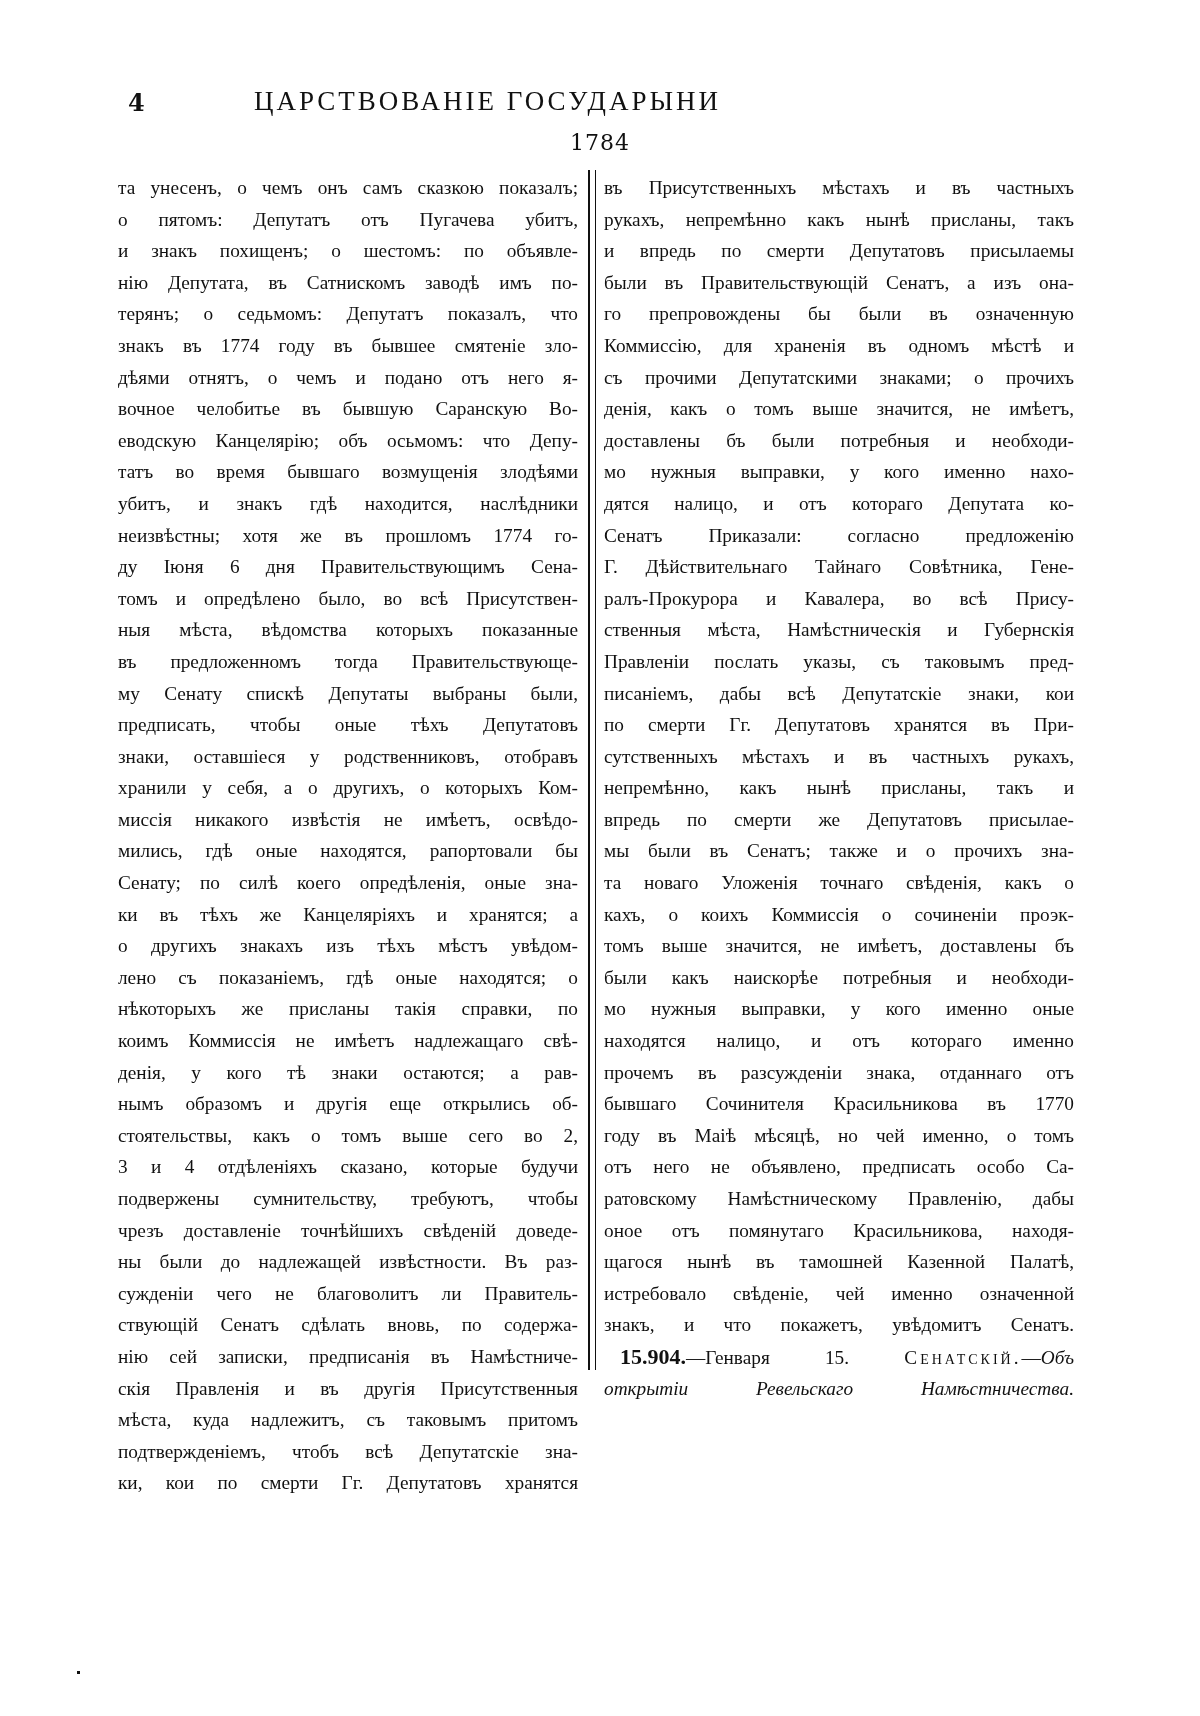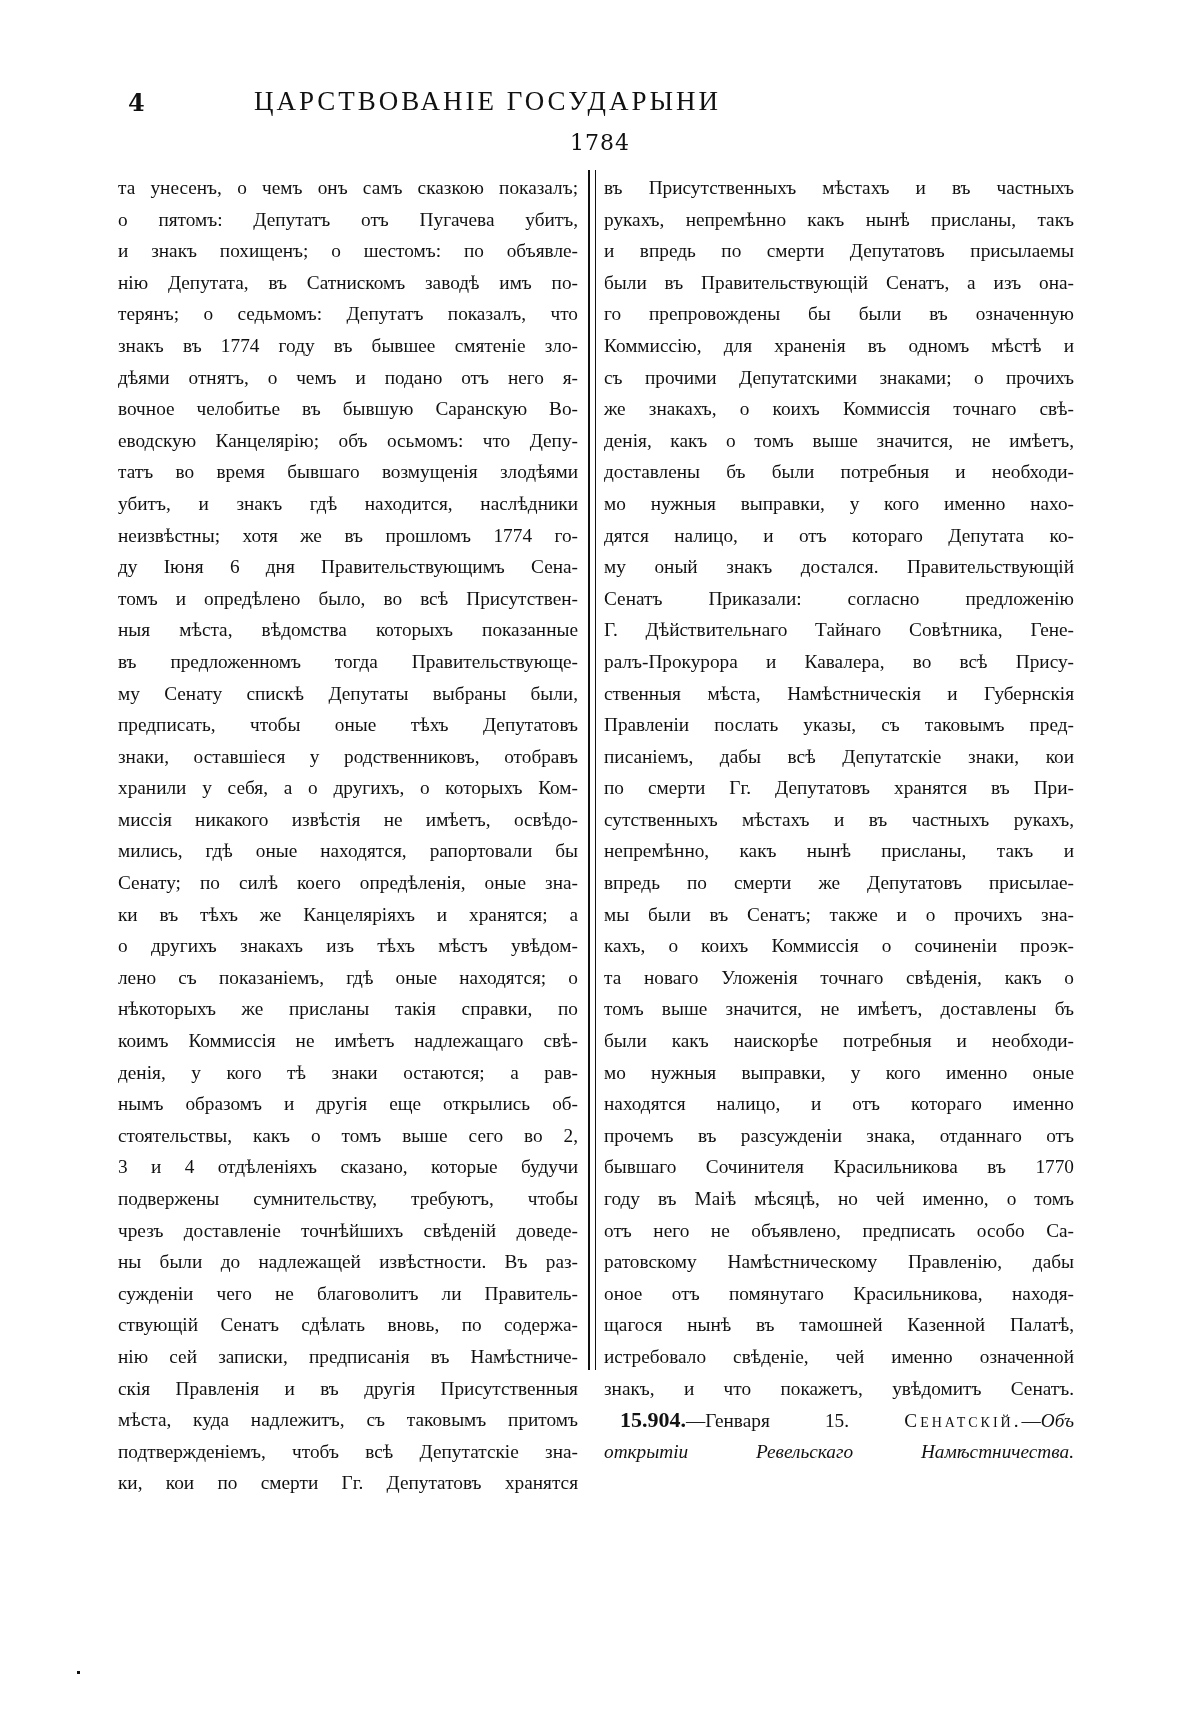--- a/index.html
+++ b/index.html
@@ -78,39 +78,37 @@
   </div>
 
 <div class="col col-right" id="right-col">
 <span class="line">въ Присутственныхъ мѣстахъ и въ частныхъ</span>
     <span class="line">рукахъ, непремѣнно какъ нынѣ присланы, такъ</span>
     <span class="line">и впредь по смерти Депутатовъ присылаемы</span>
     <span class="line">были въ Правительствующій Сенатъ, а изъ она-</span>
     <span class="line">го препровождены бы были въ означенную</span>
     <span class="line">Коммиссію, для храненія въ одномъ мѣстѣ и</span>
     <span class="line">съ прочими Депутатскими знаками; о прочихъ</span>
-    <span class="line">же знакахъ, о коихъ Коммиссія точнаго свѣ-</span>
     <span class="line">денія, какъ о томъ выше значится, не имѣетъ,</span>
     <span class="line">доставлены бъ были потребныя и необходи-</span>
     <span class="line">мо нужныя выправки, у кого именно нахо-</span>
     <span class="line">дятся налицо, и отъ котораго Депутата ко-</span>
-    <span class="line">му оный знакъ достался. Правительствующій</span>
     <span class="line">Сенатъ Приказали: согласно предложенію</span>
     <span class="line">Г. Дѣйствительнаго Тайнаго Совѣтника, Гене-</span>
     <span class="line">ралъ-Прокурора и Кавалера, во всѣ Прису-</span>
     <span class="line">ственныя мѣста, Намѣстническія и Губернскія</span>
     <span class="line">Правленіи послать указы, съ таковымъ пред-</span>
     <span class="line">писаніемъ, дабы всѣ Депутатскіе знаки, кои</span>
     <span class="line">по смерти Гг. Депутатовъ хранятся въ При-</span>
     <span class="line">сутственныхъ мѣстахъ и въ частныхъ рукахъ,</span>
     <span class="line">непремѣнно, какъ нынѣ присланы, такъ и</span>
     <span class="line">впредь по смерти же Депутатовъ присылае-</span>
     <span class="line">мы были въ Сенатъ; также и о прочихъ зна-</span>
+    <span class="line">та новаго Уложенія точнаго свѣденія, какъ о</span>
     <span class="line">кахъ, о коихъ Коммиссія о сочиненіи проэк-</span>
-    <span class="line">та новаго Уложенія точнаго свѣденія, какъ о</span>
     <span class="line">томъ выше значится, не имѣетъ, доставлены бъ</span>
     <span class="line">были какъ наискорѣе потребныя и необходи-</span>
     <span class="line">мо нужныя выправки, у кого именно оные</span>
     <span class="line">находятся налицо, и отъ котораго именно</span>
     <span class="line">прочемъ въ разсужденіи знака, отданнаго отъ</span>
     <span class="line">бывшаго Сочинителя Красильникова въ 1770</span>
     <span class="line">году въ Маіѣ мѣсяцѣ, но чей именно, о томъ</span>
     <span class="line">отъ него не объявлено, предписать особо Са-</span>
     <span class="line">ратовскому Намѣстническому Правленію, дабы</span>
     <span class="line">оное отъ помянутаго Красильникова, находя-</span>

